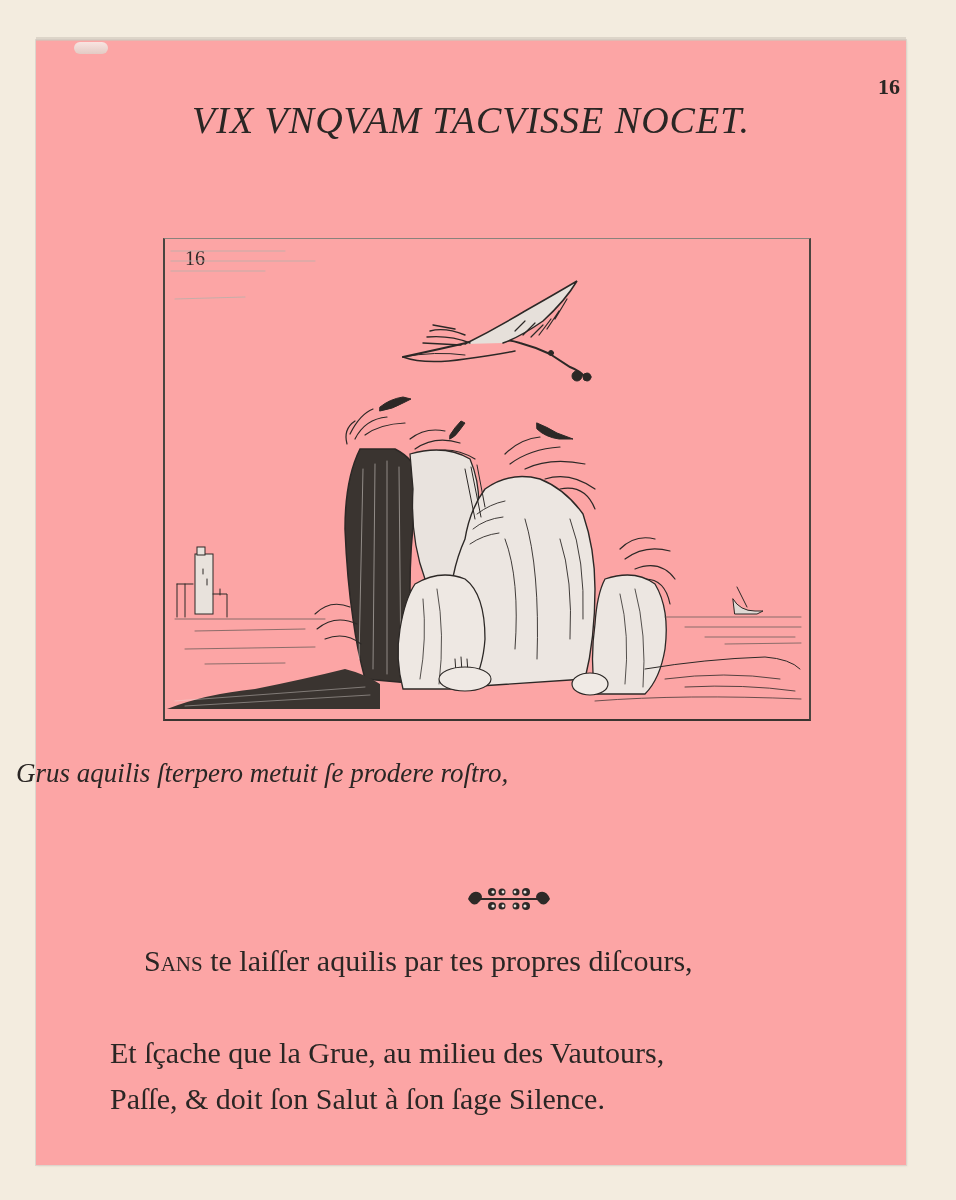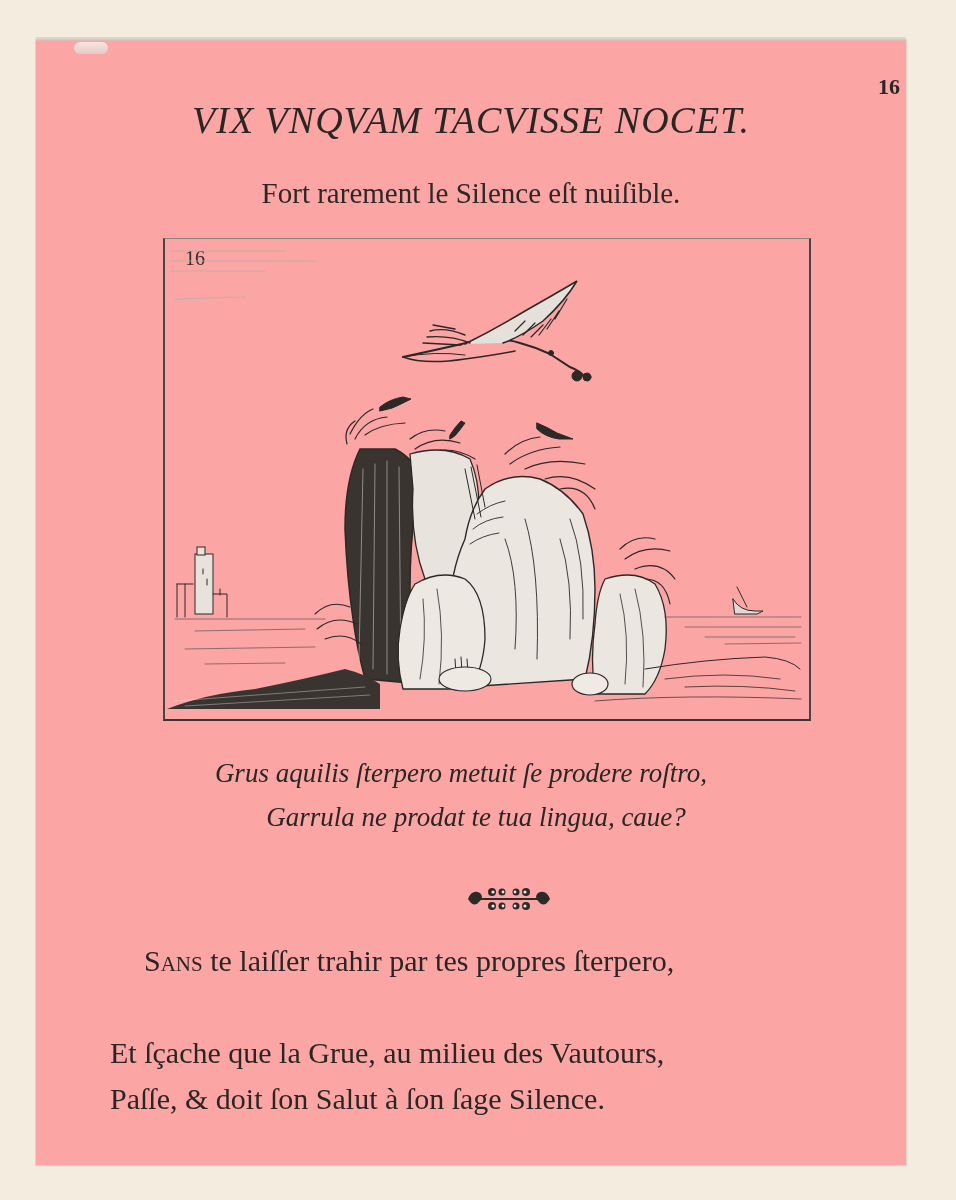--- a/index.html
+++ b/index.html
@@ -41,21 +41,21 @@
     position: absolute; left: 127px; top: 198px; width: 644px; height: 480px;
     border-top: 1px solid #8a827c; border-right: 2px solid #4a4440;
     border-bottom: 2px solid #3a3430; border-left: 2px solid #4a4440;
   }
   .plate-num {
     position: absolute; left: 20px; top: 8px;
     font-family: "Liberation Serif", serif; font-size: 20px; color: #2e2a28;
   }
   .plate svg { position: absolute; left: 0; top: 0; }
   .latin {
-    position: absolute; left: 0; right: 0; text-align: center;
+    position: absolute; left: 0; right: 0; text-align: left;
     font-family: "Liberation Serif", serif; font-style: italic;
     font-size: 27px; color: #2a2624;
   }
   .latin.l1 { top: 718px; left: -20px; }
   .latin.l2 { top: 762px; left: 10px; }
   .ornament { position: absolute; left: 428px; top: 843px; }
   .french {
     position: absolute; left: 74px; font-family: "Liberation Serif", serif;
     font-size: 30px; color: #2a2624; white-space: nowrap;
   }
@@ -65,21 +65,20 @@
   .french.f4 { top: 1042px; }
   .smallcaps { font-variant: small-caps; text-align: right; }
 </style>
 </head>
 <body>
 
 <div class="sheet">
   <div class="crease"></div>
   <div class="page-num">16</div>
   <div class="motto">VIX VNQVAM TACVISSE NOCET.</div>
-  <div class="subtitle">Fort rarement le Silence eſt nuiſible.</div>
 
   <div class="plate">
     <div class="plate-num">16</div>
     <svg width="644" height="480" viewBox="0 0 644 480">
       <g stroke="#2c2826" fill="none" stroke-linecap="round">
 
         <g stroke="#b8b0aa" stroke-width="0.8">
           <line x1="6" y1="12" x2="120" y2="12"></line>
             <line x1="6" y1="22" x2="150" y2="22"></line>
           <line x1="6" y1="32" x2="100" y2="32"></line>
@@ -177,21 +176,20 @@
 
         <g stroke-width="1">
           <line x1="572" y1="348" x2="582" y2="368"></line>
           <path d="M568 360 Q575 372 590 372 L598 372 L592 375 L570 375 Z" fill="#e0dad5"></path>
         </g>
       </g>
     </svg>
   </div>
 
   <div class="latin l1">Grus aquilis ſterpero metuit ſe prodere roſtro,</div>
-  <div class="latin l2">Garrula ne prodat te tua lingua, caue?</div>
 
   <svg class="ornament" width="90" height="32" viewBox="0 0 90 32">
     <g fill="#2e2a28">
       <path d="M4 16 Q8 6 16 10 Q20 14 16 18 Q10 26 4 16 Z"></path>
       <path d="M86 16 Q82 6 74 10 Q70 14 74 18 Q80 26 86 16 Z"></path>
       <rect x="14" y="15" width="62" height="2"></rect>
       <circle cx="28" cy="9" r="4"></circle>
         <circle cx="28" cy="23" r="4"></circle>
       <circle cx="38" cy="9" r="3.5"></circle>
         <circle cx="38" cy="23" r="3.5"></circle>
@@ -205,16 +203,16 @@
         <circle cx="29" cy="23" r="1.6"></circle>
       <circle cx="39" cy="9" r="1.4"></circle>
         <circle cx="39" cy="23" r="1.4"></circle>
       <circle cx="51" cy="9" r="1.4"></circle>
         <circle cx="51" cy="23" r="1.4"></circle>
       <circle cx="61" cy="9" r="1.6"></circle>
         <circle cx="61" cy="23" r="1.6"></circle>
     </g>
   </svg>
 
-  <div class="french f1"><span class="smallcaps">Sans</span><span> te laiſſer trahir par tes propres ſterpero,</span></div>
+  <div class="french f1"><span class="smallcaps">Sans</span><span> te laiſſer aquilis par tes propres diſcours,</span></div>
   <div class="french f4">Paſſe, &amp; doit ſon Salut à ſon ſage Silence.</div>
   <div class="french f3">Et ſçache que la Grue, au milieu des Vautours,</div>
 </div>
 
 </body></html>

